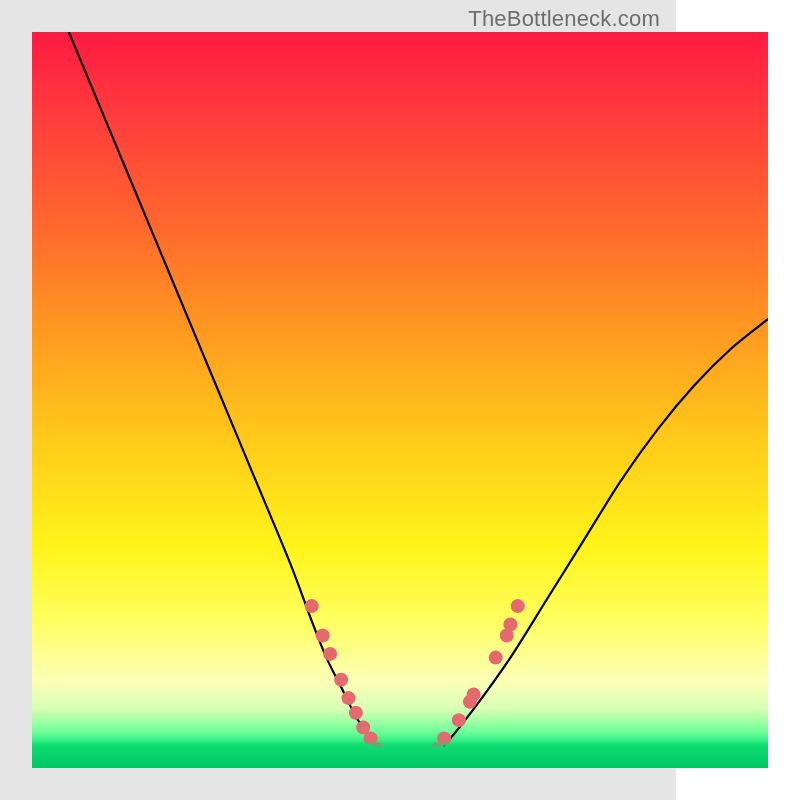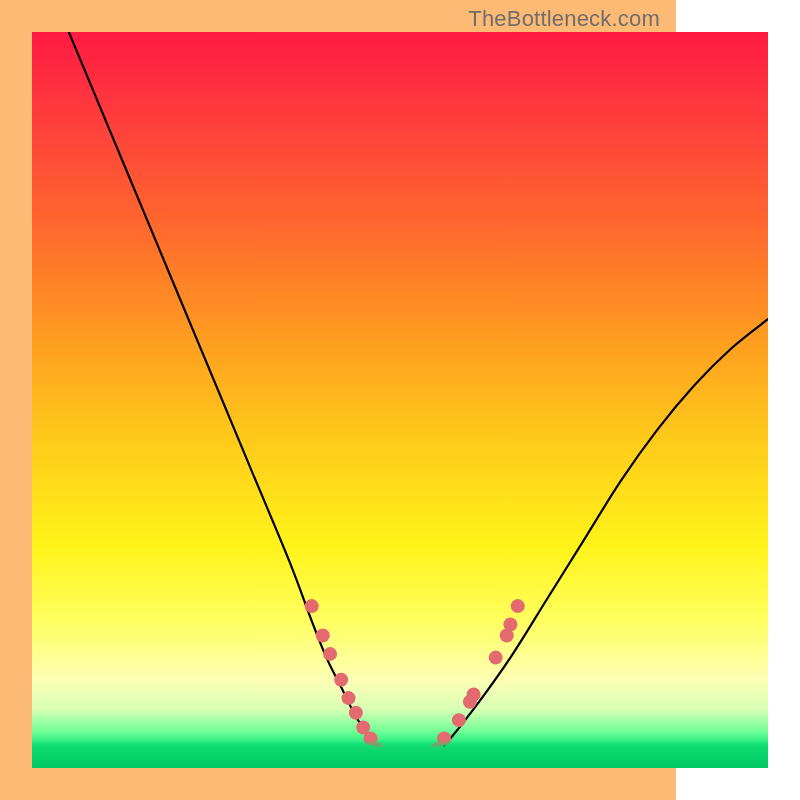--- a/index.html
+++ b/index.html
@@ -6,21 +6,21 @@
     margin: 0;
     padding: 0;
     width: 800px;
     height: 800px;
     overflow: hidden;
     font-family: Arial, Helvetica, sans-serif;
   }
   .frame {
     width: 676px;
     height: 800px;
-    background: #fdba74;
+    background: #e5e5e5;
     position: relative;
   }
   .plot {
     position: absolute;
     left: 32px;
     top: 32px;
     width: 736px;
     height: 736px;
     
     background: linear-gradient(

